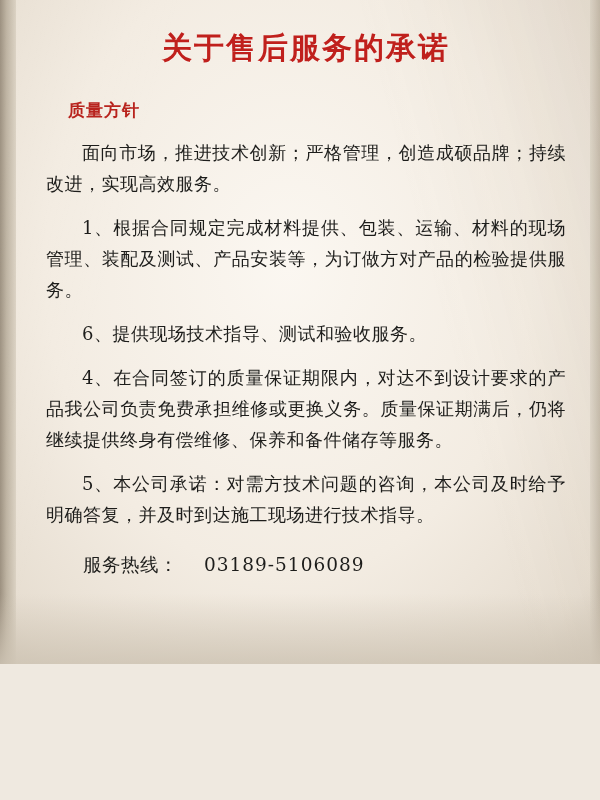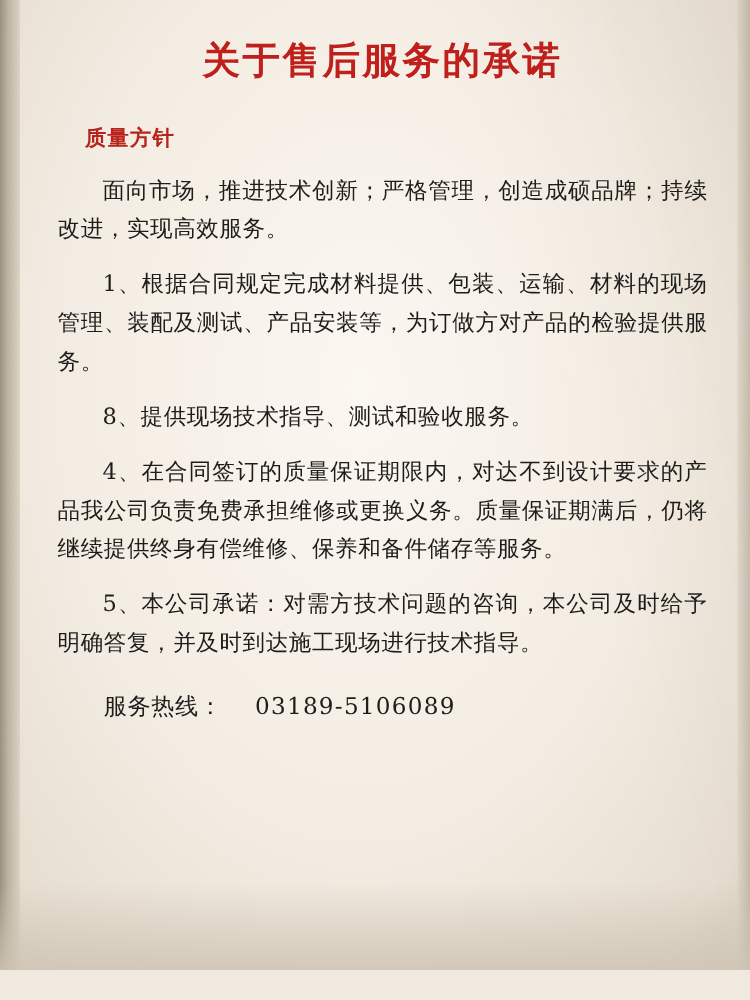--- a/index.html
+++ b/index.html
@@ -11,21 +11,21 @@
     height: 800px;
     background: #efe9e0;
     font-family: "DejaVu Serif", "Liberation Serif", serif;
     overflow: hidden;
   }
 
   
   .page {
     position: relative;
     width: 600px;
-    height: 776px;
+    height: 664px;
     background:
       radial-gradient(ellipse at 48% 40%, #fbf7f1 0%, #f3ece2 55%, #e6ddd0 88%, #d8cec0 100%);
     box-sizing: border-box;
     overflow: hidden;
   }
   
   .edge-left {
     position: absolute;
     left: 0; top: 0;
     width: 16px; height: 800px;
@@ -117,21 +117,21 @@
   <div class="edge-left"></div>
   <div class="edge-right"></div>
 
   <div class="content">
     <h1 class="title">关于售后服务的承诺</h1>
 
     <div class="subtitle">质量方针</div>
 
     <p class="para">面向市场，推进技术创新；严格管理，创造成硕品牌；持续改进，实现高效服务。</p>
     <p class="para tight">1、根据合同规定完成材料提供、包装、运输、材料的现场管理、装配及测试、产品安装等，为订做方对产品的检验提供服务。</p>
-    <p class="para tight">8、提供现场技术指导、测试和验收服务。</p>
+    <p class="para tight">6、提供现场技术指导、测试和验收服务。</p>
     <p class="para tight">4、在合同签订的质量保证期限内，对达不到设计要求的产品我公司负责免费承担维修或更换义务。质量保证期满后，仍将继续提供终身有偿维修、保养和备件储存等服务。</p>
     <p class="para tight">5、本公司承诺：对需方技术问题的咨询，本公司及时给予明确答复，并及时到达施工现场进行技术指导。</p>
 
     <div class="hotline">
       <span>服务热线：</span><span class="number">03189-5106089</span>
     </div>
   </div>
 
   <div class="texture"></div>
   <div class="edge-bottom"></div>

